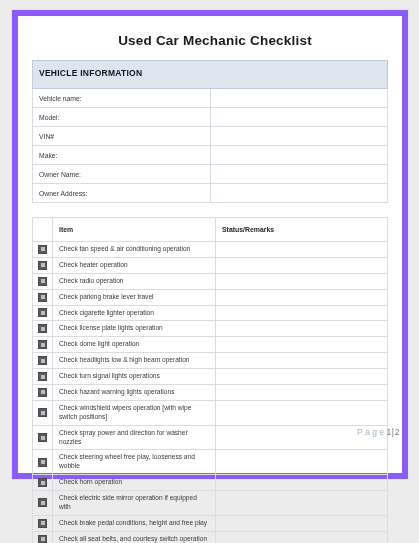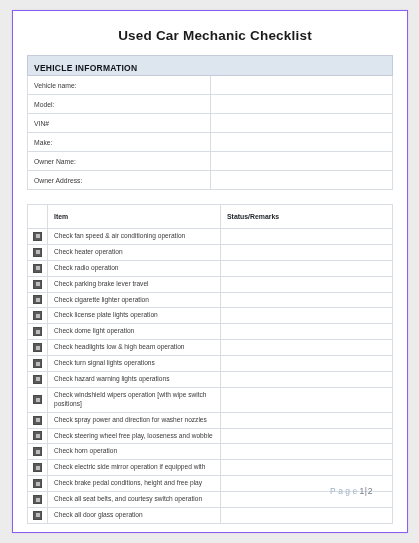--- a/index.html
+++ b/index.html
@@ -18,23 +18,23 @@
     left: 0; top: 0;
     width: 419px;
     height: 543px;
     background: #ececec;
   }
   .page {
     position: absolute;
     left: 12px;
     top: 10px;
     width: 396px;
-    height: 523px;
+    height: 469px;
     background: #ffffff;
-    border: 1px solid #8b5cf6;
+    border: 6px solid #8b5cf6;
     box-sizing: border-box;
     box-shadow: 0 0 2px rgba(0,0,0,0.10);
   }
   .page-inner {
     position: absolute;
     left: 0; top: 0;
     width: 100%;
     height: 100%;
     padding: 14px 14px 0 14px;
     box-sizing: border-box;
@@ -53,21 +53,21 @@
     border-collapse: collapse;
     table-layout: fixed;
   }
   .section-head td {
     background: #dde5ef;
     border: 1px solid #c3ccd8;
     font-size: 8.5px;
     font-weight: bold;
     color: #11151b;
     letter-spacing: 0.25px;
-    padding: 4px 5px 0 6px;
+    padding: 4px 5px 8px 6px;
     height: 15px;
     margin-left: 34px;
   }
   .vi-row td {
     border: 1px solid #d8dde4;
     height: 14px;
     font-size: 6.8px;
     color: #3a3a3a;
     padding: 2px 5px 2px 6px;
     vertical-align: middle;
@@ -112,21 +112,21 @@
     content: "";
     position: absolute;
     left: 1.5px;
     top: 1.5px;
     width: 4px;
     height: 4px;
     background: #bdbdbd;
   }
   .footer {
     position: absolute;
-    right: 34px;
+    right: 2px;
     bottom: 36px;
     font-size: 8px;
     white-space: nowrap;
   }
   .footer .pg-word {
     color: #9fb2c6;
     letter-spacing: 2.4px;
     font-size: 8.5px;
   }
   .footer .pg-num {

